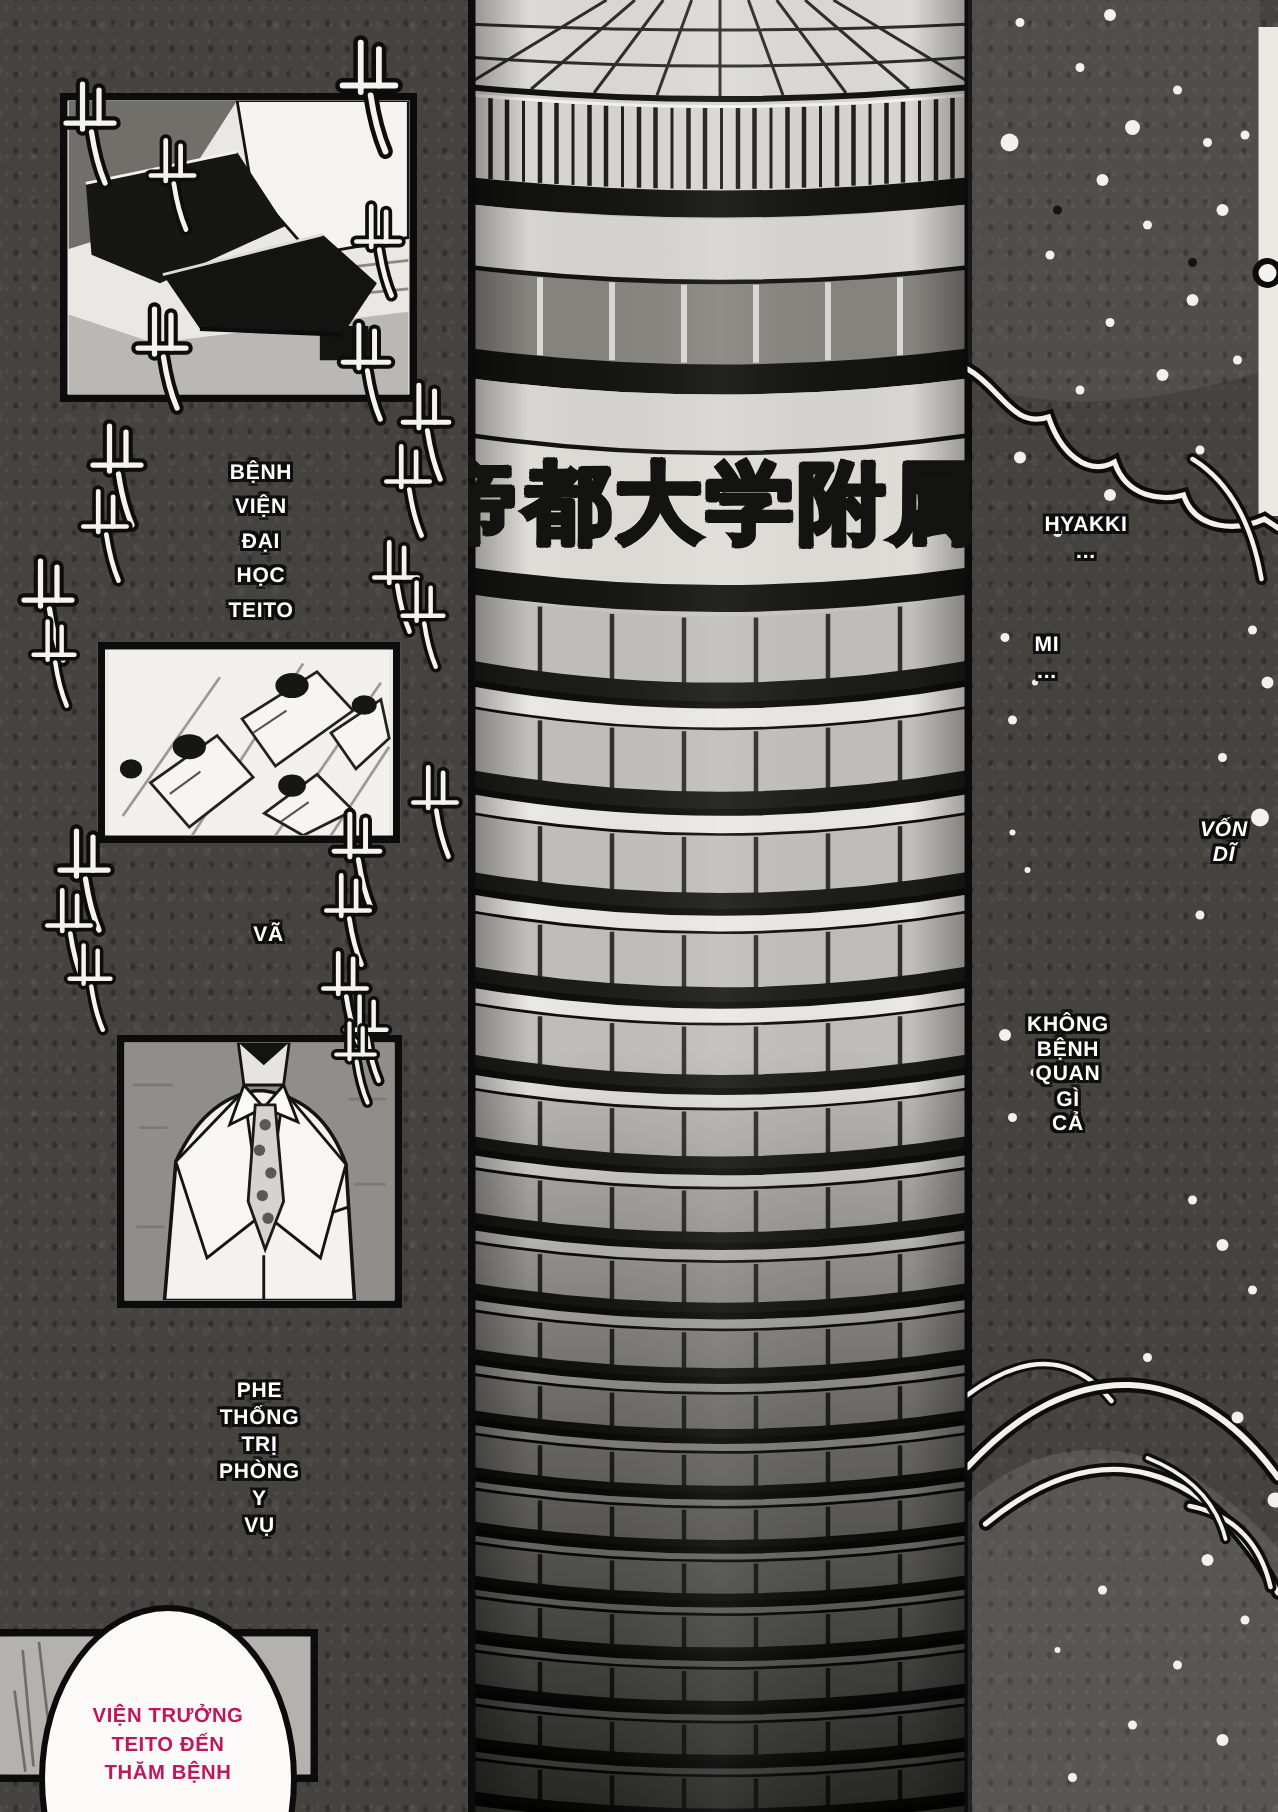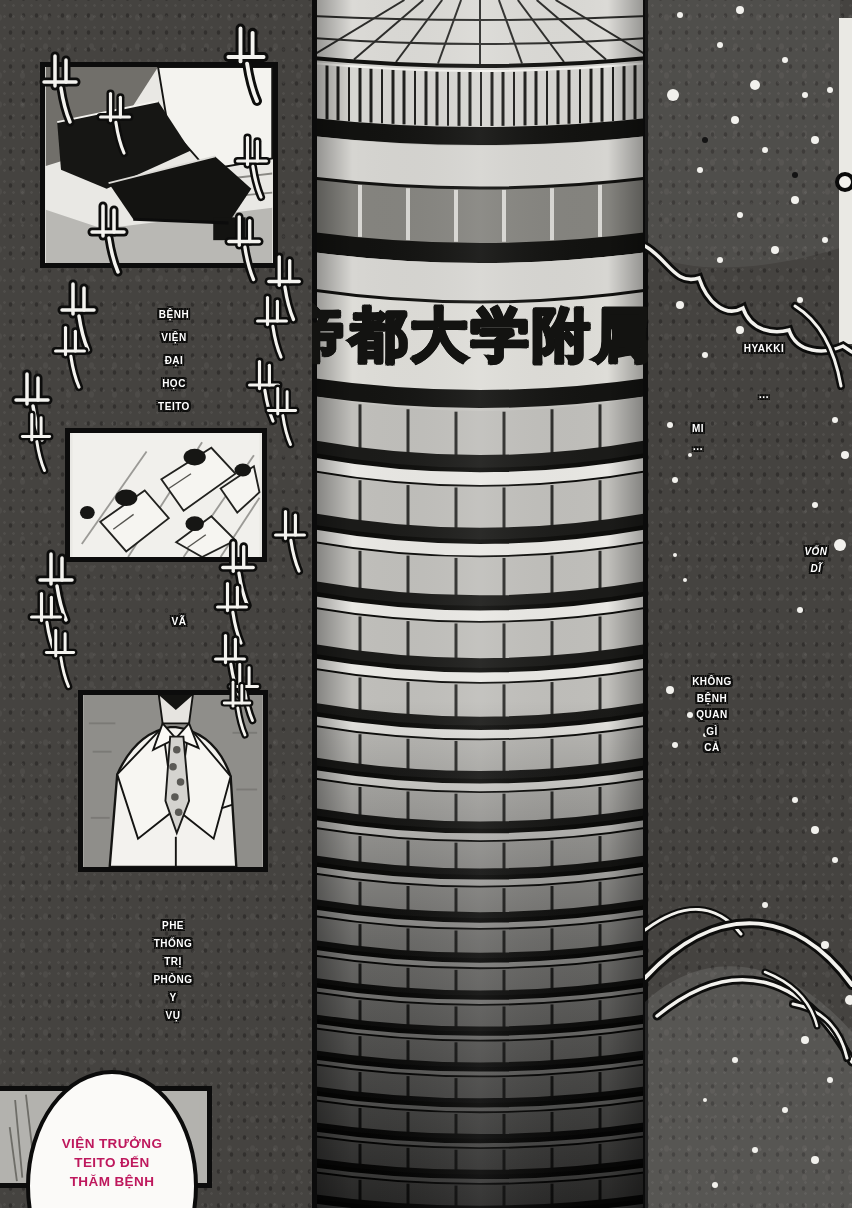--- a/index.html
+++ b/index.html
@@ -30,35 +30,35 @@
   .panel { position:absolute; border:5px solid #0c0c0c; background:#e9e8e4; overflow:hidden; z-index:4; }
   #panel-feet  { left:40px;  top:62px;   width:238px; height:206px; }
   #panel-crowd { left:65px;  top:428px;  width:202px; height:134px; }
   #panel-suit  { left:78px;  top:690px;  width:190px; height:182px; }
   #panel-visit { left:0;     top:1086px; width:212px; height:102px; border-left:none; background:#b3b2ae; }
   svg.fill { display:block; width:100%; height:100%; }
   #sfx-layer { position:absolute; left:0; top:0; z-index:5; pointer-events:none; }
   #right-decor { position:absolute; left:645px; top:0; z-index:3; pointer-events:none; }
   .cap {
     position:absolute; z-index:6; display:flex; flex-direction:column; align-items:center;
-    color:#ffffff; font-weight:bold; font-size:10px; letter-spacing:.5px; text-align:center;
+    color:#ffffff; font-weight:bold; font-size:14px; letter-spacing:.5px; text-align:center;
     transform:translateX(-50%);
   }
   .cap span {
     display:block; white-space:nowrap;
     text-shadow:-2px -2px 0 #0d0d0c, 2px -2px 0 #0d0d0c, -2px 2px 0 #0d0d0c, 2px 2px 0 #0d0d0c,
                 0 -2px 0 #0d0d0c, 0 2px 0 #0d0d0c, -2px 0 0 #0d0d0c, 2px 0 0 #0d0d0c;
   }
   .lh23 span { line-height:23px; }
   .lh18 span { line-height:18px; }
   .lh17 span { line-height:16.5px; }
   #cap-benh   { left:174px; top:303px; }
   #cap-va     { left:179px; top:613px;align-items:flex-end; }
   #cap-phe    { left:173px; top:917px; }
-  #cap-hyakki { left:764px; top:340px;gap:28px; }
+  #cap-hyakki { left:724px; top:340px; }
   #cap-mi     { left:698px; top:420px; }
   #cap-von    { left:816px; top:544px;font-style:italic; }
   #cap-khong  { left:712px; top:674px; }
   #bubble {
     position:absolute; left:26px; top:1070px; width:172px; height:232px;
     background:#fbfaf8; border:4px solid #0b0b0b; border-radius:50%; z-index:7;
   }
   #bubble-text {
     position:absolute; left:50%; top:60px; transform:translateX(-50%);
     text-align:center; color:#be185d; font-weight:bold; font-size:13.5px;

